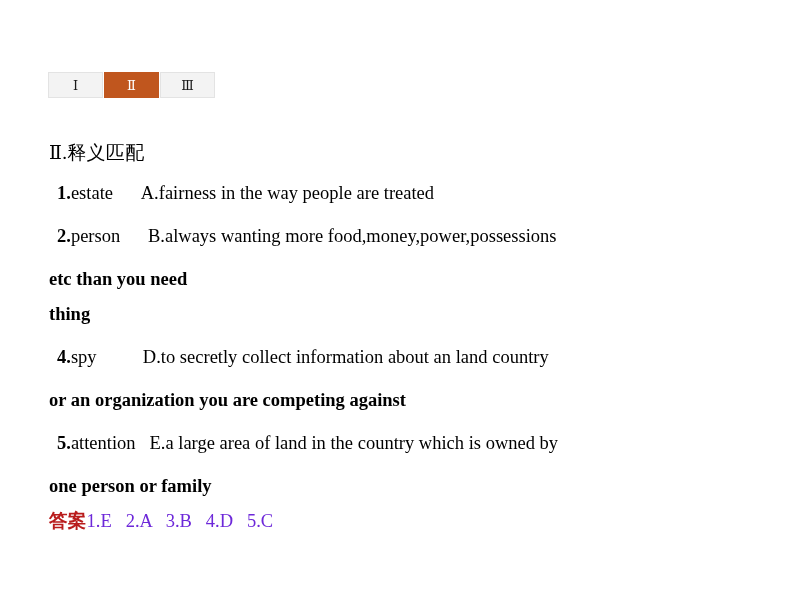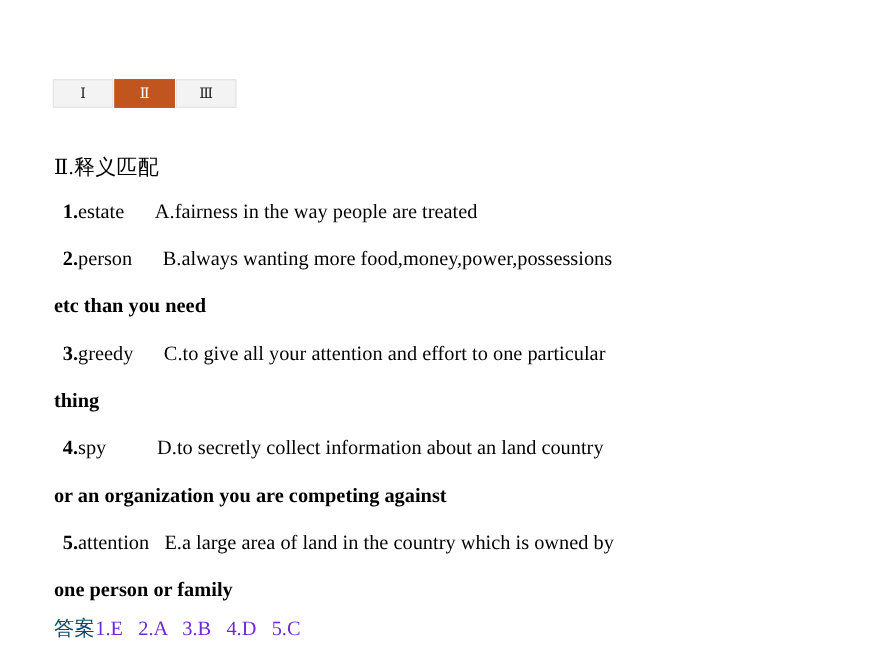--- a/index.html
+++ b/index.html
@@ -107,22 +107,22 @@
     font-weight: bold;
   }
 
   .answer-line {
     font-size: 18.5px;
     line-height: 35px;
     white-space: pre;
     margin: 0;
   }
   .answer-label {
-    color: #0c4a6e;
-    font-weight: normal;
+    color: #b91c1c;
+    font-weight: bold;
     letter-spacing: 0.3px;
   }
   .answer-values {
     color: #6d28d9;
   }
 </style>
 </head>
 <body>
 
 <div class="page">
@@ -141,21 +141,20 @@
 
   <div class="content">
 
     <h1 class="section-title">Ⅱ.释义匹配</h1>
 
     <p class="qline"><span class="num">1.</span><span class="term">estate</span><span class="pad">      </span><span class="defn">A.</span><span class="defn">fairness in the way people are treated</span></p>
 
     <p class="qline"><span class="num">2.</span><span class="term">person</span><span class="pad">      </span><span class="defn">B.</span><span class="defn">always wanting more food,money,power,possessions</span></p>
     <p class="contline">etc than you need</p>
 
-    <p class="qline"><span class="num">3.</span><span class="term">greedy</span><span class="pad">      </span><span class="defn">C.</span><span class="defn">to give all your attention and effort to one particular</span></p>
     <p class="contline">thing</p>
 
     <p class="qline"><span class="num">4.</span><span class="term">spy</span><span class="pad">          </span><span class="defn">D.</span><span class="defn">to secretly collect information about an land country</span></p>
     <p class="contline">or an organization you are competing against</p>
 
     <p class="qline"><span class="num">5.</span><span class="term">attention</span><span class="pad">   </span><span class="defn">E.</span><span class="defn">a large area of land in the country which is owned by</span></p>
     <p class="contline">one person or family</p>
 
     <p class="answer-line"><span class="answer-label">答案</span><span class="answer-values">1.E   2.A   3.B   4.D   5.C</span></p>
 

